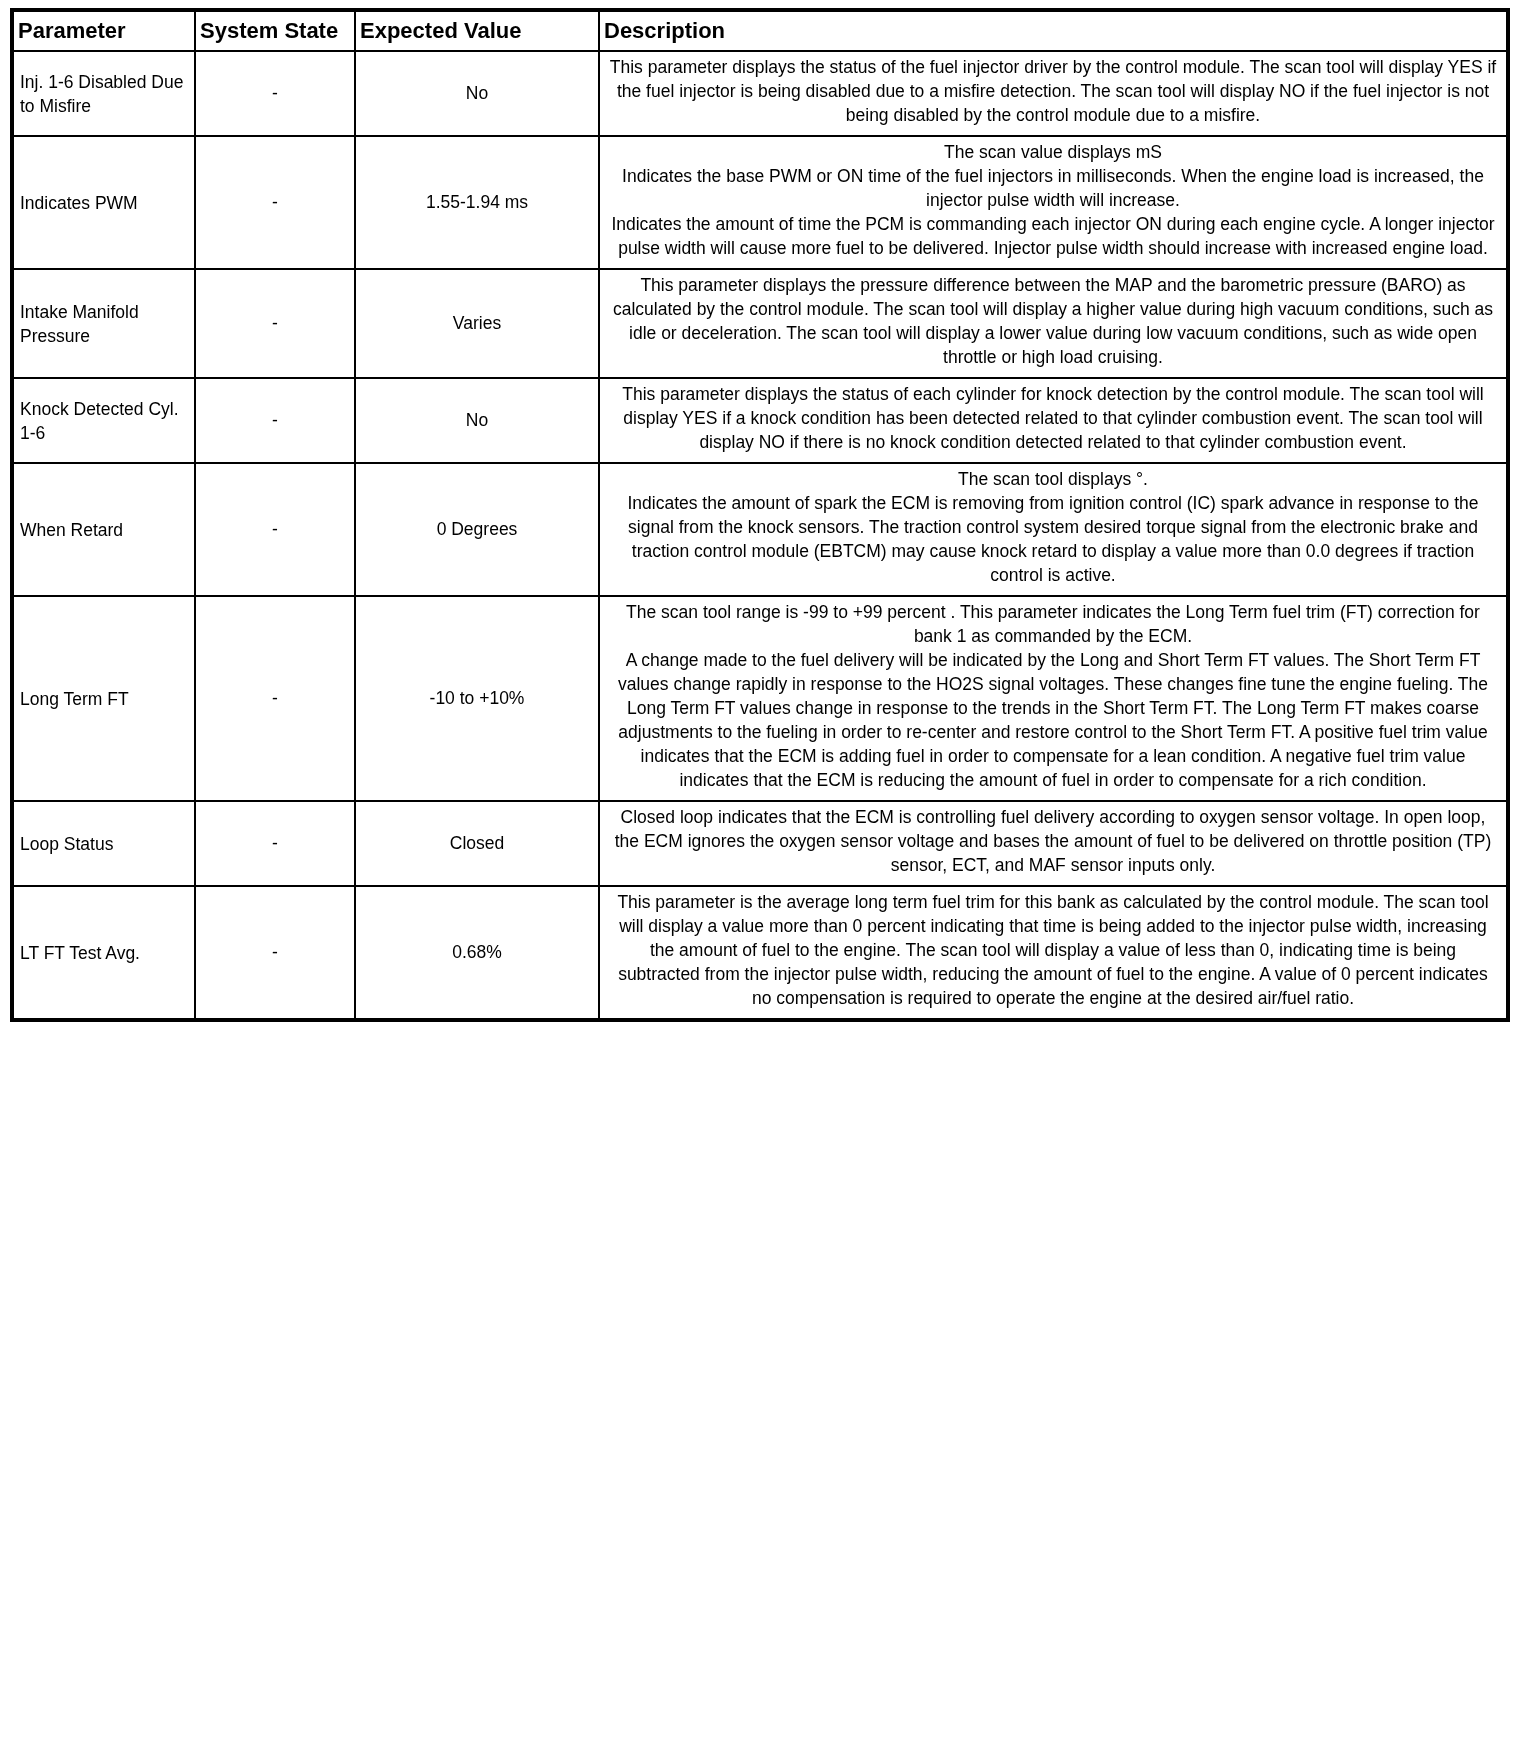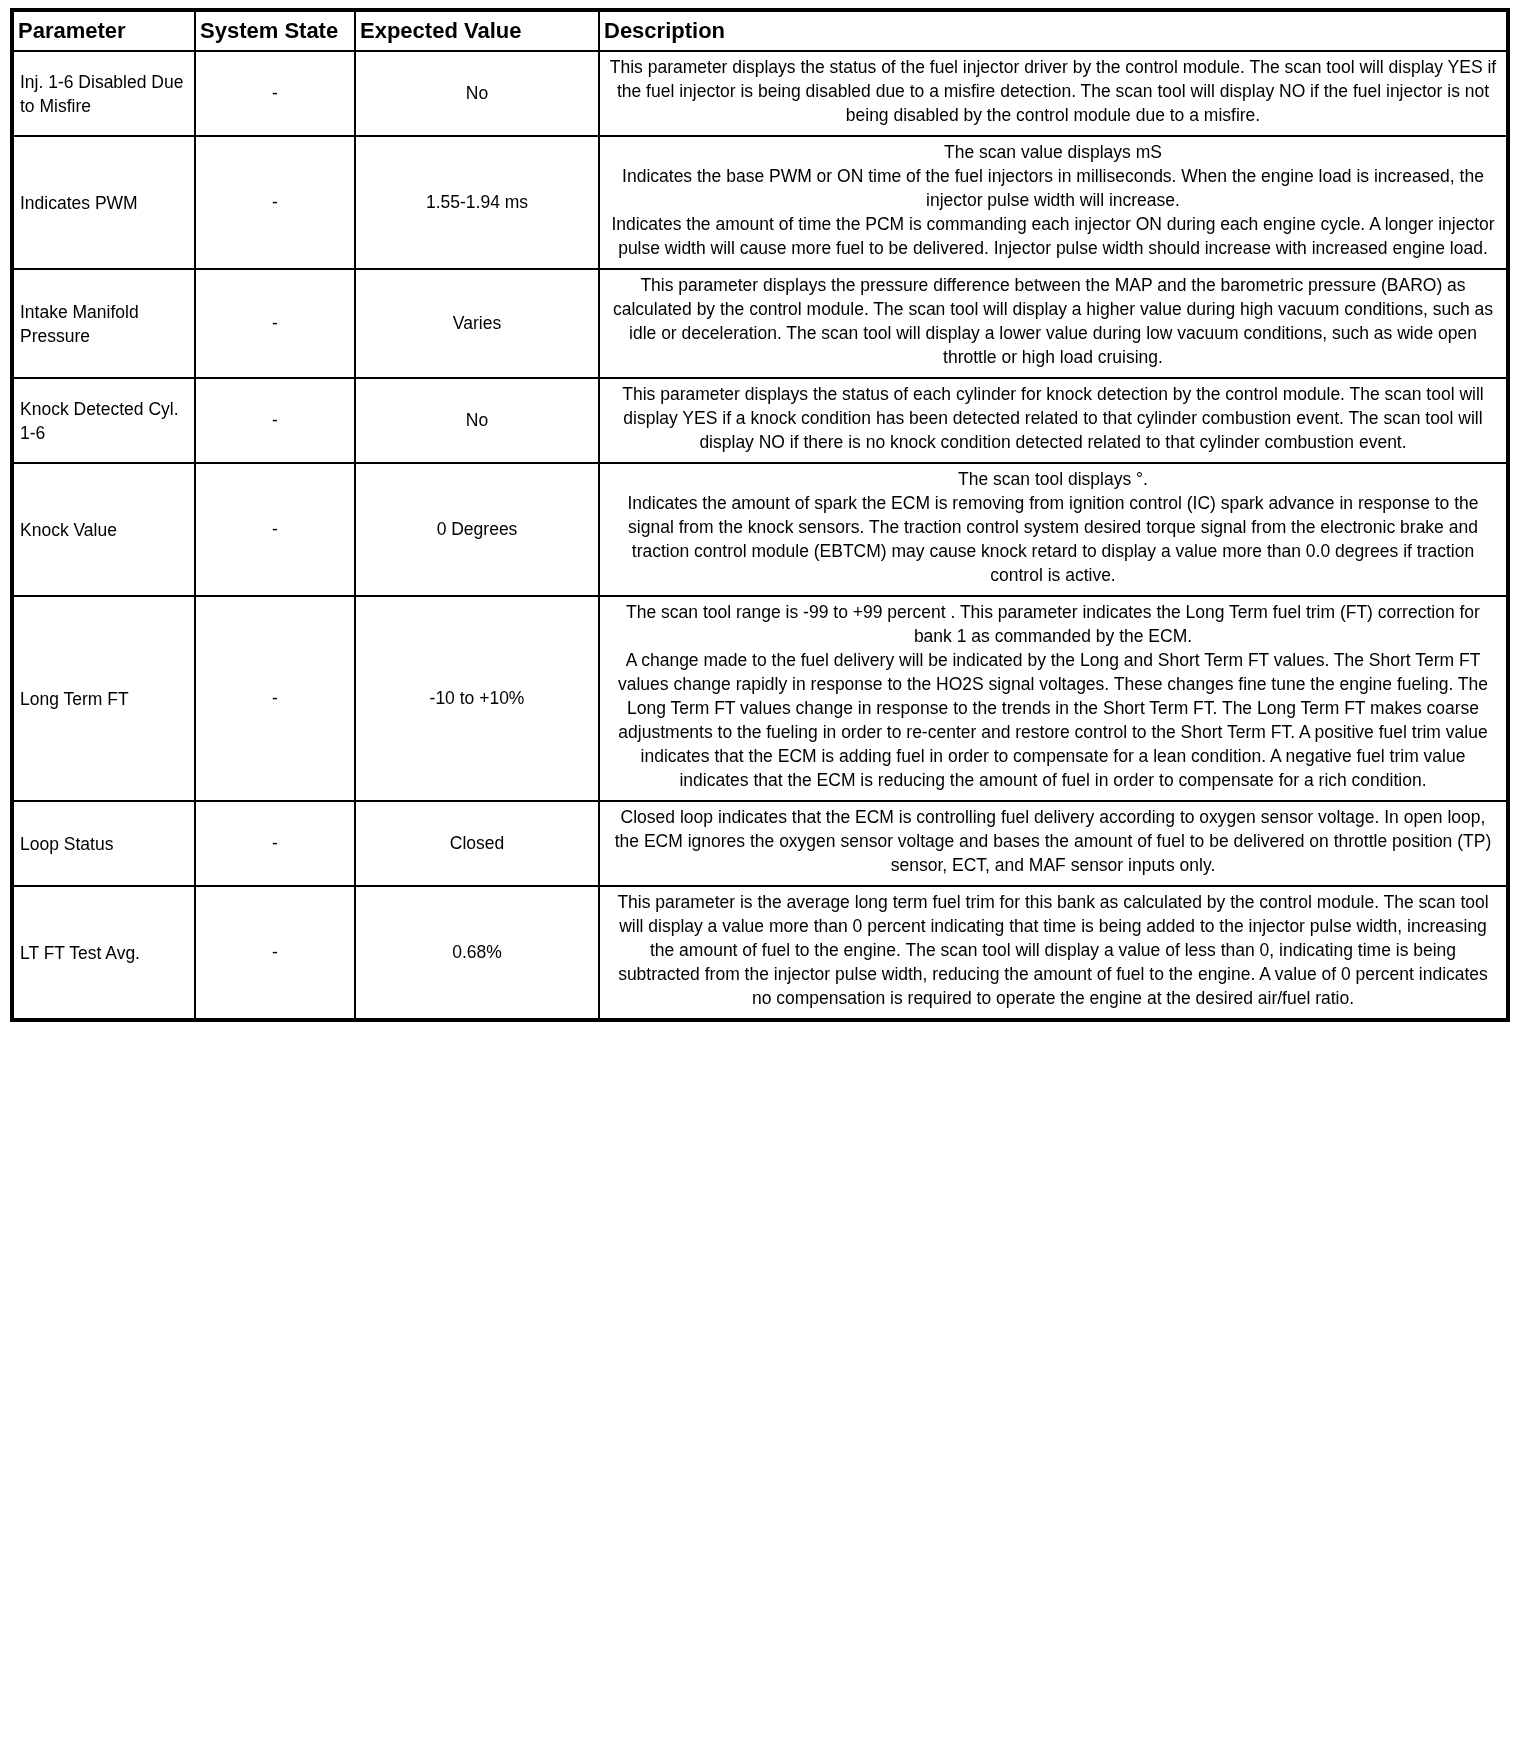--- a/index.html
+++ b/index.html
@@ -112,21 +112,21 @@
       <tr>
         <td class="param-cell">Knock Detected Cyl. 1-6</td>
         <td class="center-cell">-</td>
         <td class="center-cell">No</td>
         <td class="desc-cell">
           <p>This parameter displays the status of each cylinder for knock detection by the control module. The scan tool will display YES if a knock condition has been detected related to that cylinder combustion event. The scan tool will display NO if there is no knock condition detected related to that cylinder combustion event.</p>
         </td>
       </tr>
 
       <tr>
-        <td class="param-cell">Knock Value</td>
+        <td class="param-cell">When Retard</td>
         <td class="center-cell">-</td>
         <td class="center-cell">0 Degrees</td>
         <td class="desc-cell">
           <p>The scan tool displays °.</p>
           <p>Indicates the amount of spark the ECM is removing from ignition control (IC) spark advance in response to the signal from the knock sensors. The traction control system desired torque signal from the electronic brake and traction control module (EBTCM) may cause knock retard to display a value more than 0.0 degrees if traction control is active.</p>
         </td>
       </tr>
 
       <tr>
         <td class="param-cell">Long Term FT</td>

